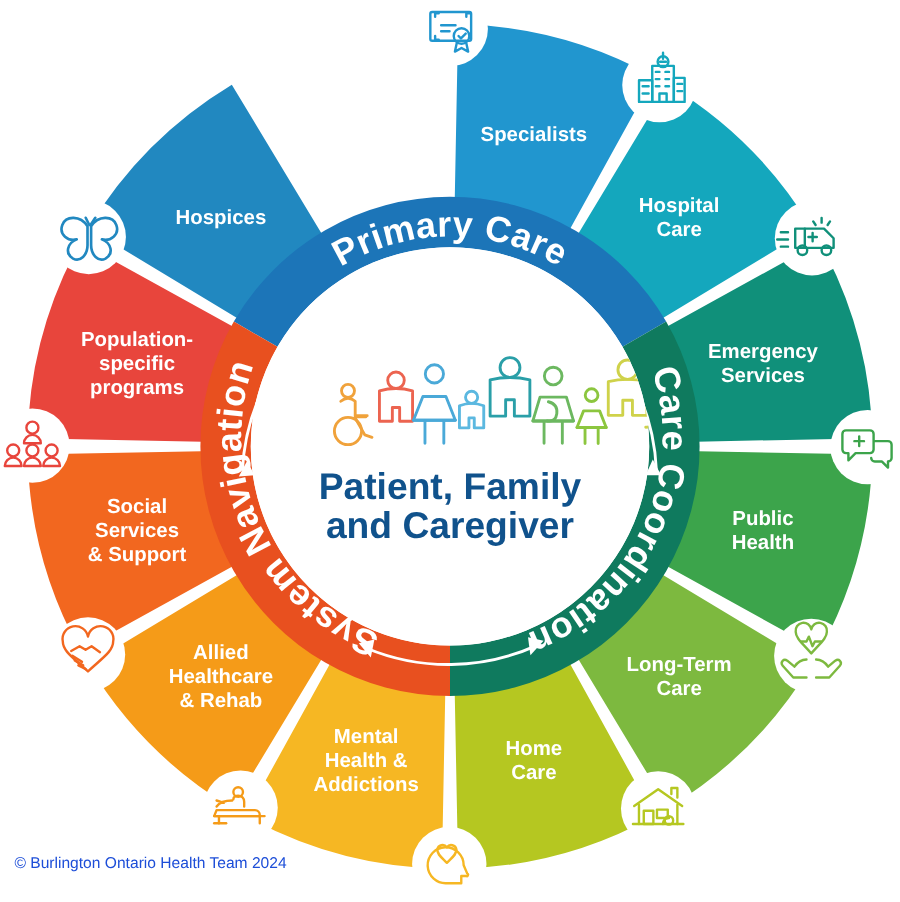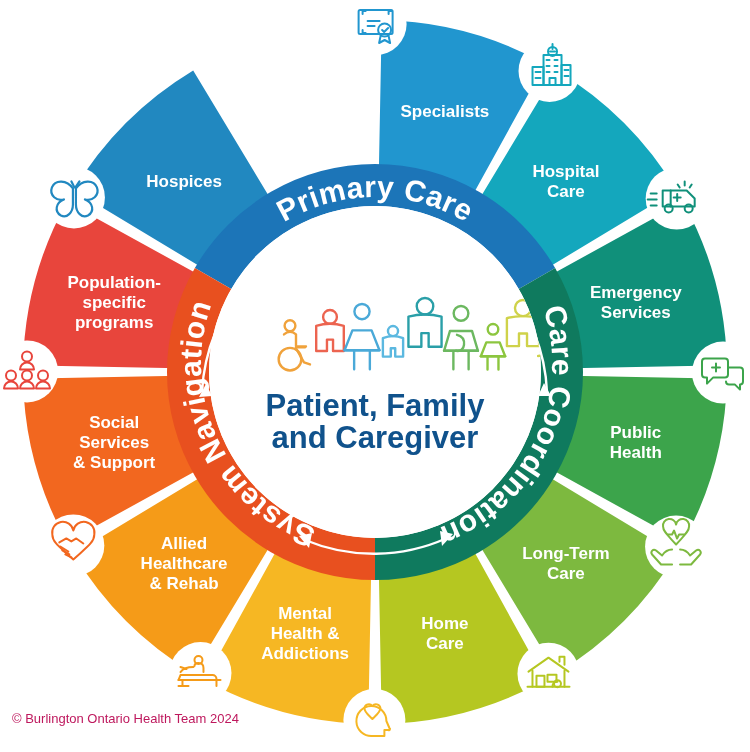--- a/index.html
+++ b/index.html
@@ -1,21 +1,21 @@
 <!DOCTYPE html>
 <html><head>
 <meta charset="utf-8">
 <style>
   html,body{margin:0;padding:0;background:#ffffff;}
   body{width:750px;height:752px;overflow:hidden;font-family:"Liberation Sans",sans-serif;position:relative;}
   #wheel{display:block;}
   .petal-label{fill:#ffffff;font-family:"Liberation Sans",sans-serif;font-weight:bold;font-size:17px;text-anchor:middle;}
   .ring-label{fill:#ffffff;font-family:"Liberation Sans",sans-serif;font-weight:bold;font-size:30px;letter-spacing:0.4px;}
   .center-title{fill:#10528c;font-family:"Liberation Sans",sans-serif;font-weight:bold;font-size:31px;text-anchor:middle;}
-  .copyright{position:absolute;left:12px;bottom:26px;font-family:"Liberation Sans",sans-serif;font-size:13px;color:#be185d;}
+  .copyright{position:absolute;left:12px;bottom:26px;font-family:"Liberation Sans",sans-serif;font-size:13px;color:#1d4ed8;}
   .arrowline{fill:none;stroke:#ffffff;stroke-width:2.4;}
 </style>
 </head>
 <body>
 
 <svg id="wheel" width="750" height="752" viewBox="0 0 750 752">
   <defs>
     <clipPath id="centerclip">
         <circle cx="375" cy="372" r="166"></circle>
       </clipPath>

